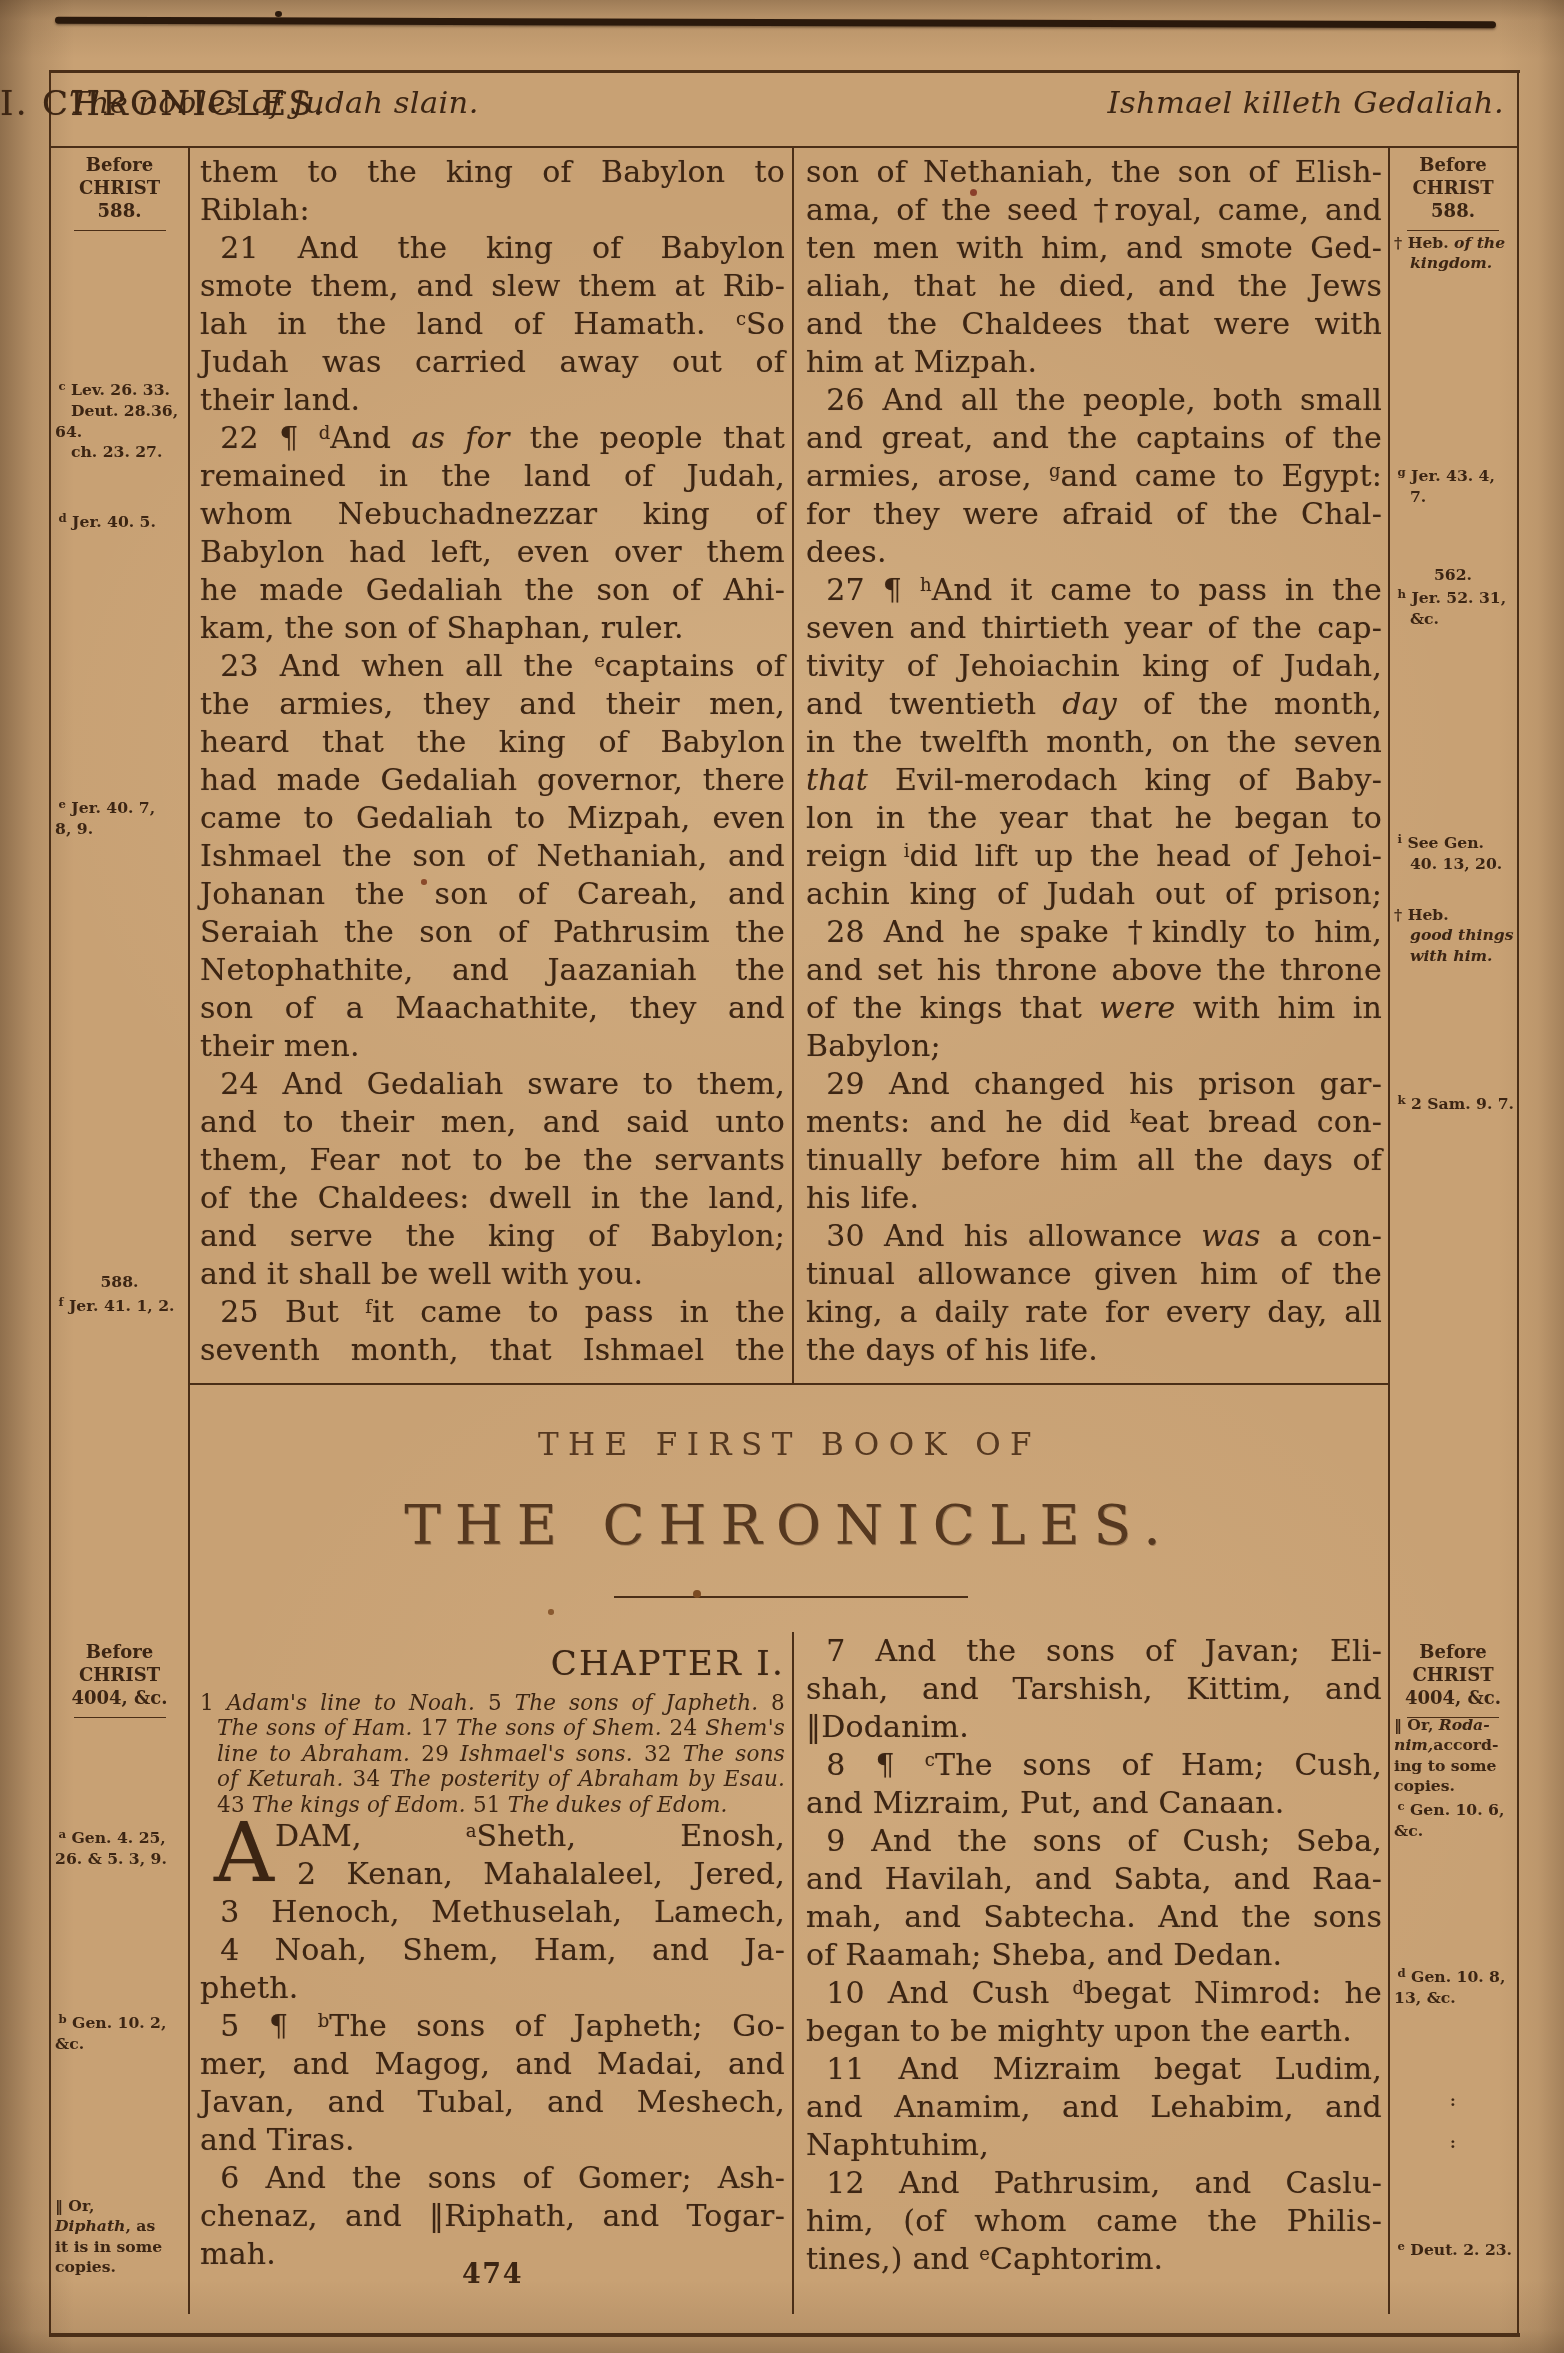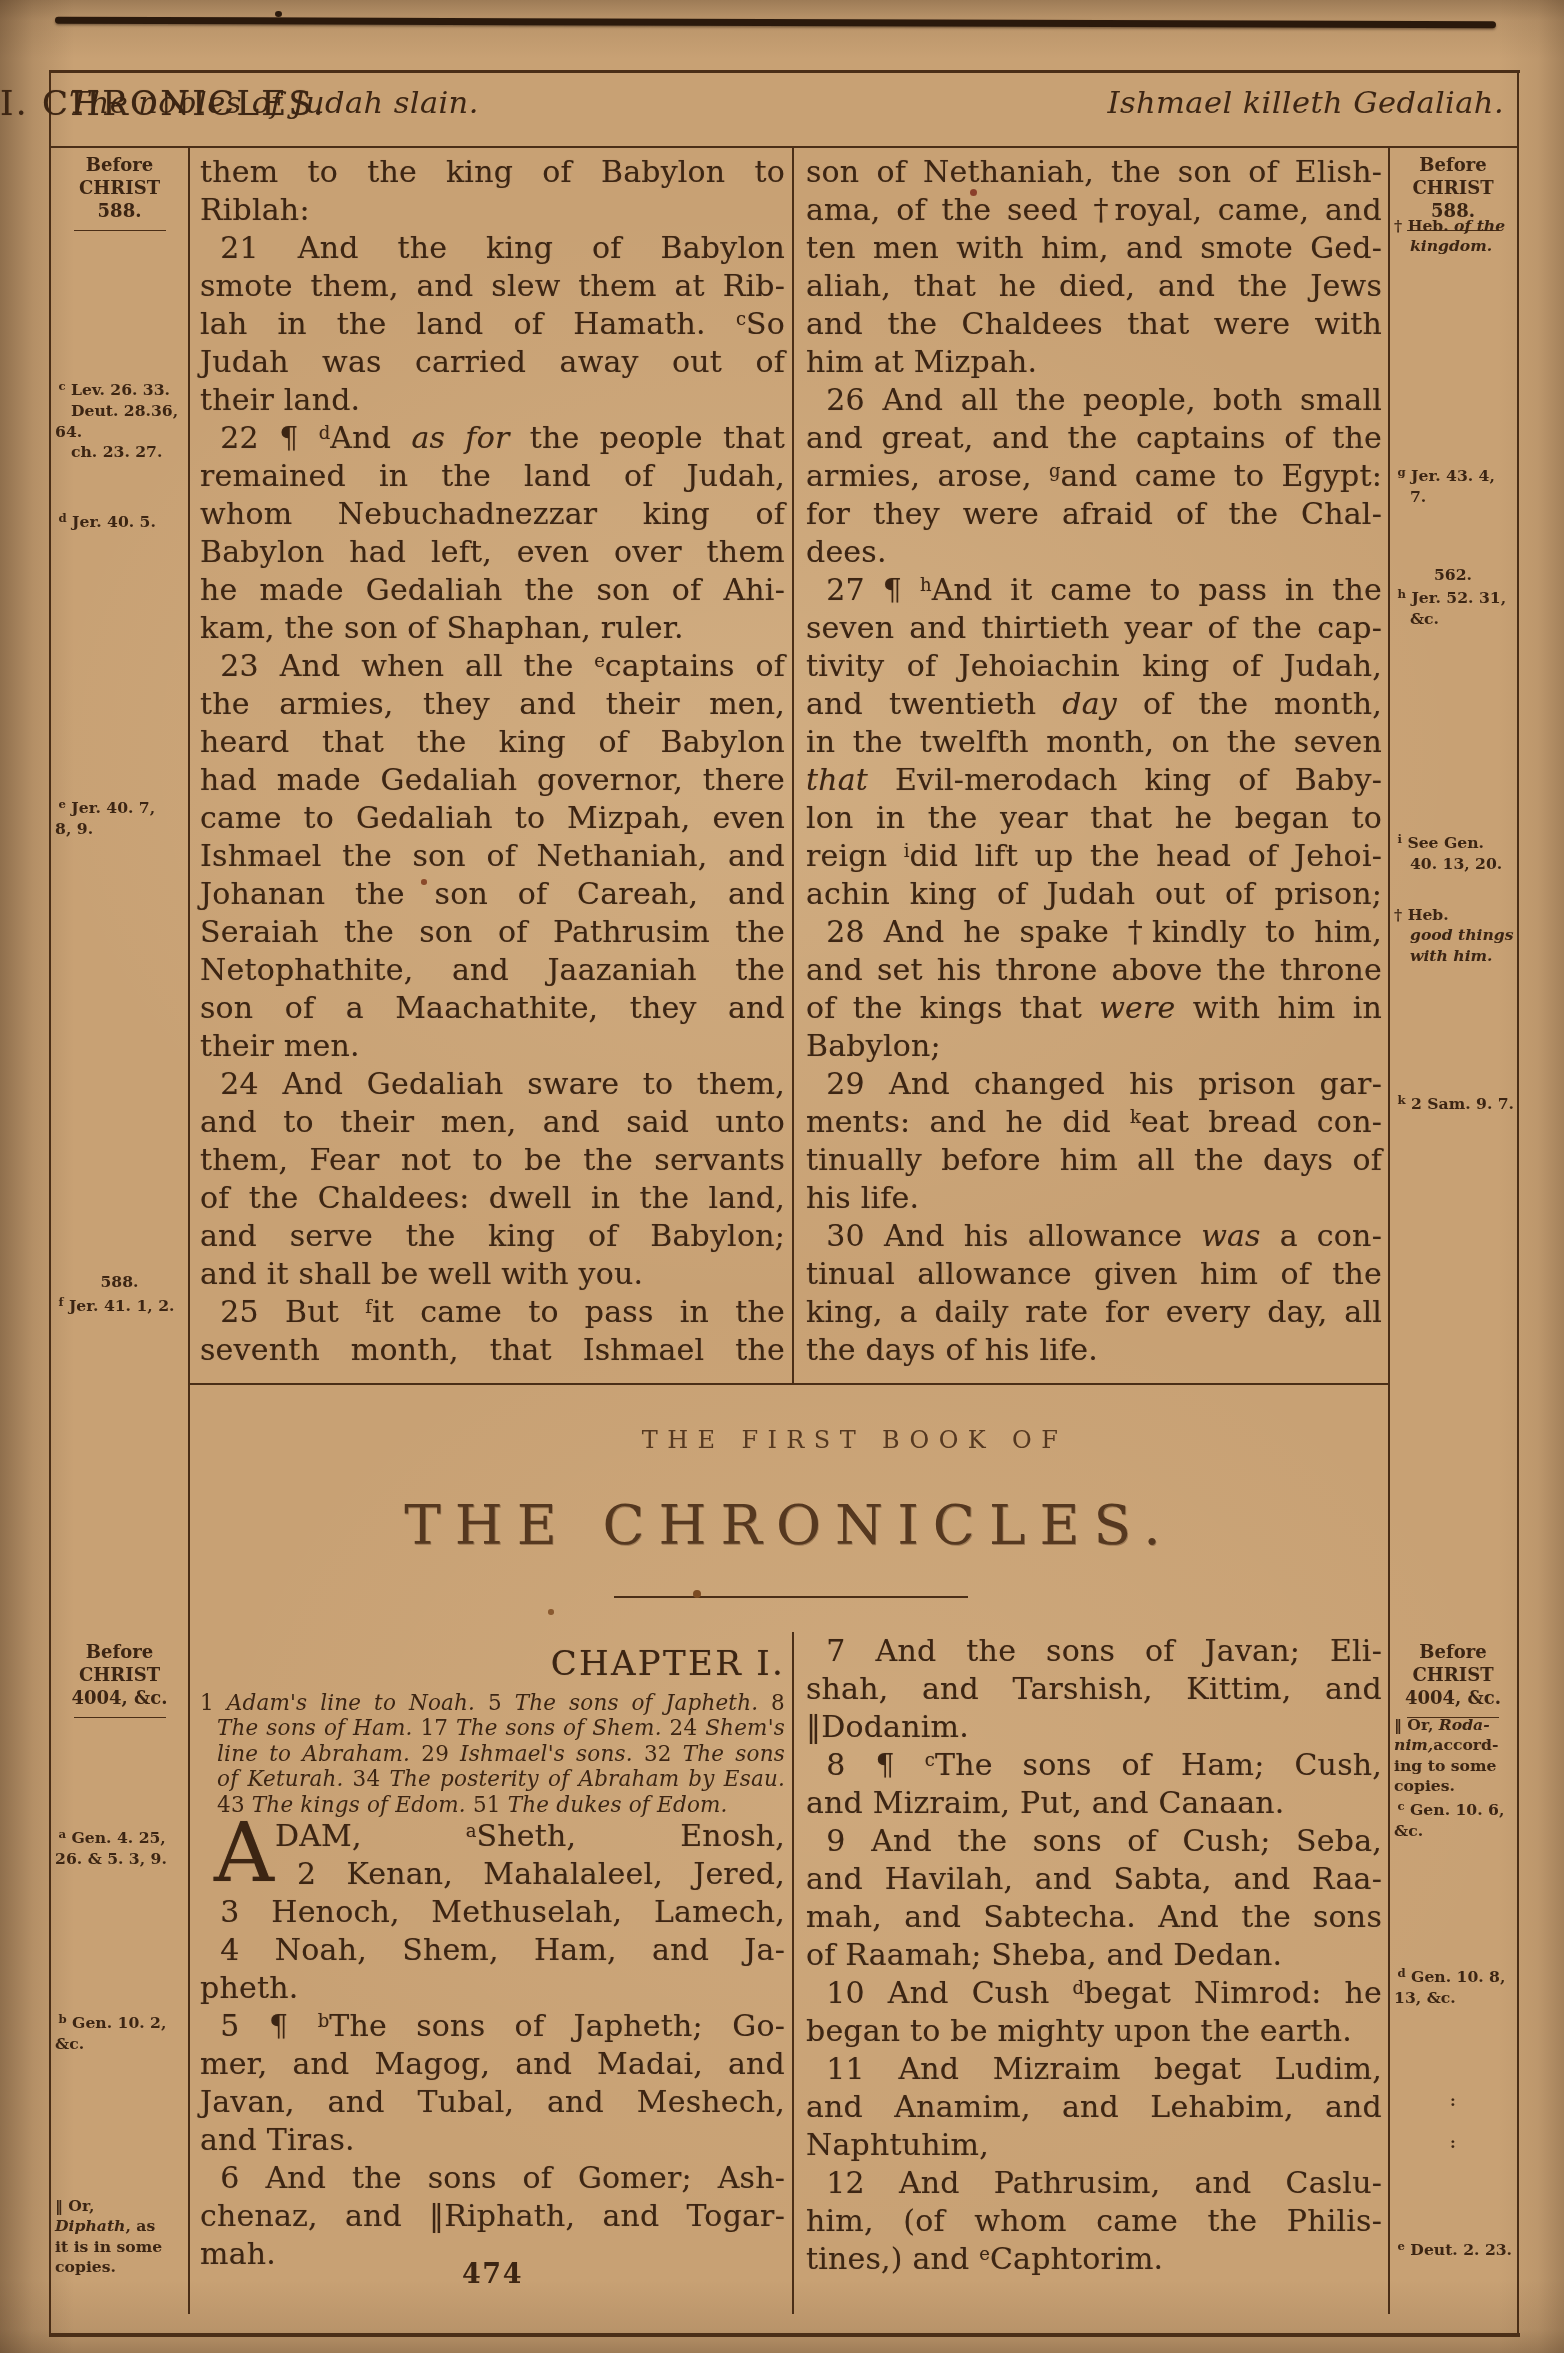--- a/index.html
+++ b/index.html
@@ -39,22 +39,22 @@
   #dropcap{position:absolute;left:14px;top:-3.1px;font-size:83px;line-height:77px;
     text-shadow:0 0 0.8px rgba(60,37,19,.5);}
   
   #ch-head{position:absolute;left:200px;top:1643px;width:585px;text-align:right;
     font-size:34px;letter-spacing:2.3px;text-shadow:0 0 0.8px rgba(60,37,19,.5);}
   #ch-sum{position:absolute;left:200px;top:1690px;width:585px;}
   #ch-sum .line{height:25.4px;line-height:25.4px;font-size:21.5px;font-style:italic;
     text-indent:17px;text-shadow:none;}
   #ch-sum .line:first-child{text-indent:0;}
   
-  .title-upper{position:absolute;left:190px;top:1426px;width:1329px;text-align:center;
-    font-size:24px;letter-spacing:9.4px;color:var(--title,#553820);}
+  .title-upper{position:absolute;left:190px;top:1426px;width:1199px;text-align:center;
+    font-size:31px;letter-spacing:9.4px;color:var(--title,#553820);}
   .title-main{position:absolute;left:190px;top:1493px;width:1199px;text-align:center;
     font-size:55px;letter-spacing:14px;color:var(--title,#553820);
     text-shadow:0.8px 0.8px 0 rgba(90,60,32,.4);}
   
   .margin{position:absolute;top:0;height:100%;}
   #m-left{left:52px;width:135px;}
   #m-right{left:1391px;width:124px;}
   .m-note{position:absolute;left:0;right:0;font-size:15.6px;line-height:20.3px;font-weight:bold;}
   .m-line{padding-left:19px;text-align:left;}
   .m-line.hang{text-indent:-12.5px;}
@@ -253,21 +253,21 @@
         <div class="m-line flush"><span>copies.</span></div>
       </div>
     </div>
   <div id="m-right" class="margin">
       <div class="m-bc" style="top: 153px;">
         <div>Before</div>
         <div>CHRIST</div>
         <div>588.</div>
         <div class="m-bc-rule"></div>
       </div>
-      <div class="m-note" style="top: 216px;">
+      <div class="m-note" style="top: 233px;">
         <div class="m-line flush"><span>† Heb. </span><span class="it">of the</span></div>
         <div class="m-line"><span class="it">kingdom.</span></div>
       </div>
       <div class="m-note" style="top: 466px;">
         <div class="m-line hang"><span class="sup">g</span><span> Jer. 43. 4, 7.</span></div>
       </div>
       <div class="m-note" style="top: 565px;">
         <div class="m-line center"><span>562.</span></div>
       </div>
       <div class="m-note" style="top: 588px;">

